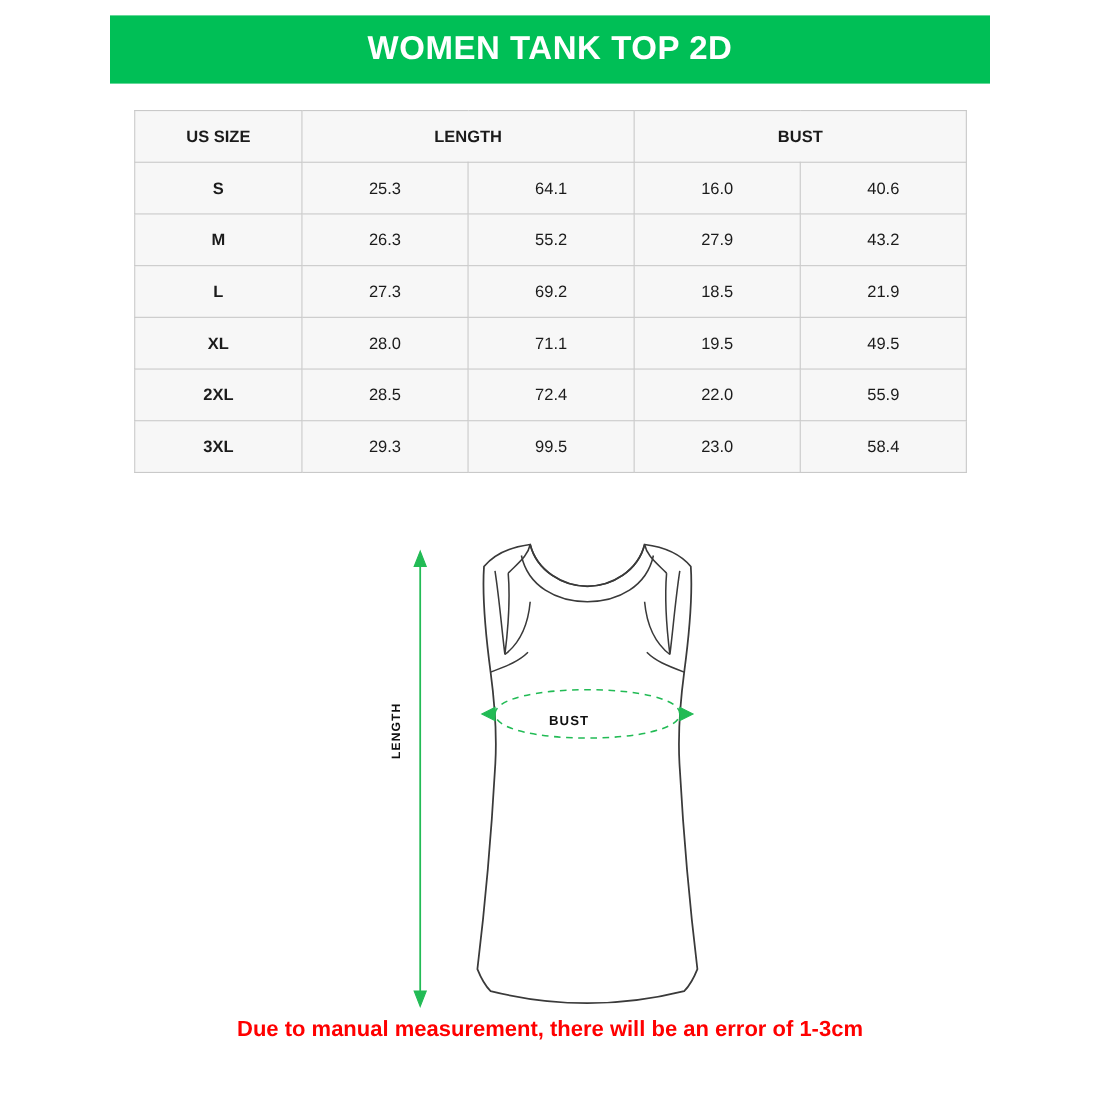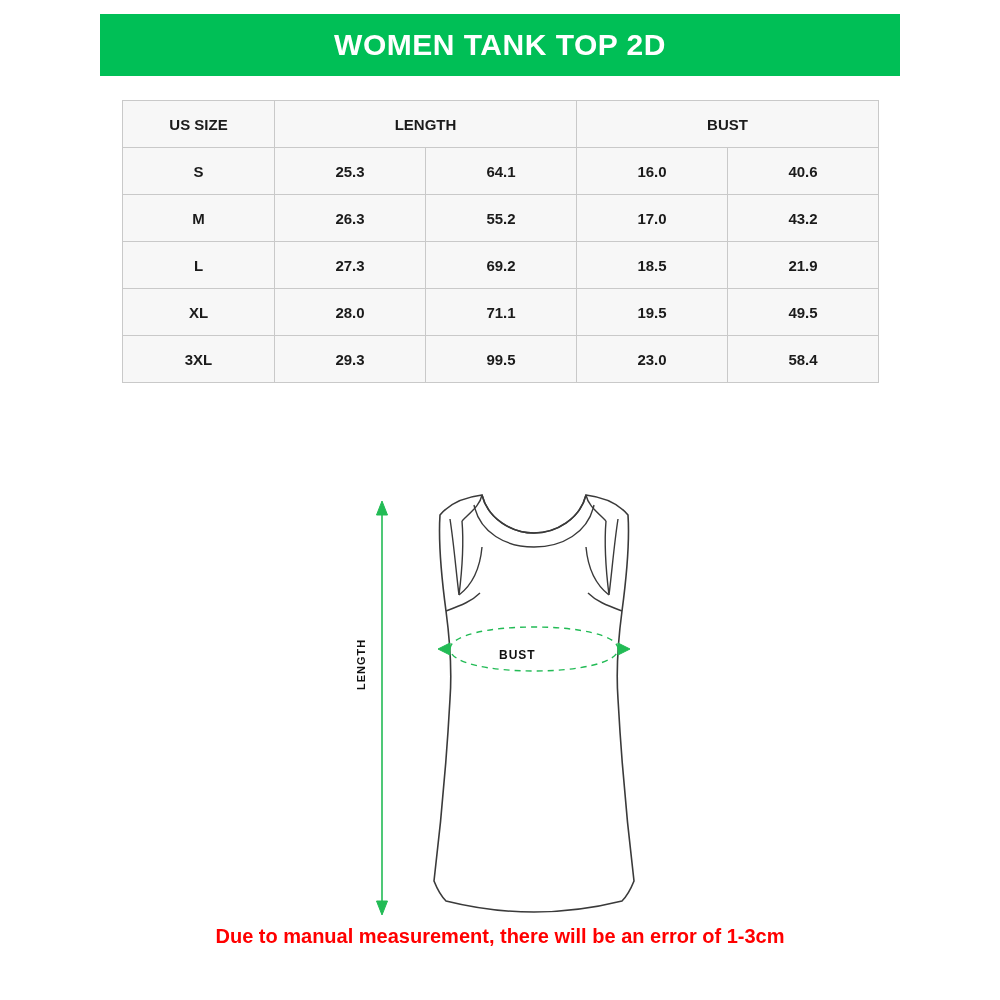--- a/index.html
+++ b/index.html
@@ -67,21 +67,21 @@
   table.size-table th {
     font-weight: bold;
     font-size: 15px;
   }
   .col-size { width: 152px; }
   .col-val  { width: 151px; }
   td.size-cell {
     font-weight: bold;
   }
   td.num-cell {
-    font-weight: bold;
+    font-weight: normal;
     font-size: 15px;
     color: #222;
   }
 
   
   .diagram {
     position: absolute;
     left: 330px;
     top: 485px;
     width: 340px;
@@ -155,36 +155,43 @@
           <td class="size-cell">S</td>
           <td class="num-cell">25.3</td>
           <td class="num-cell">64.1</td>
           <td class="num-cell">16.0</td>
           <td class="num-cell">40.6</td>
         </tr>
         <tr>
           <td class="size-cell">M</td>
           <td class="num-cell">26.3</td>
           <td class="num-cell">55.2</td>
-          <td class="num-cell">17.0</td>
+          <td class="num-cell">27.9</td>
           <td class="num-cell">43.2</td>
         </tr>
         <tr>
           <td class="size-cell">L</td>
           <td class="num-cell">27.3</td>
           <td class="num-cell">69.2</td>
           <td class="num-cell">18.5</td>
           <td class="num-cell">21.9</td>
         </tr>
         <tr>
           <td class="size-cell">XL</td>
           <td class="num-cell">28.0</td>
           <td class="num-cell">71.1</td>
           <td class="num-cell">19.5</td>
           <td class="num-cell">49.5</td>
+        </tr>
+        <tr>
+          <td class="size-cell">2XL</td>
+          <td class="num-cell">28.5</td>
+          <td class="num-cell">72.4</td>
+          <td class="num-cell">22.0</td>
+          <td class="num-cell">55.9</td>
         </tr>
         <tr>
           <td class="size-cell">3XL</td>
           <td class="num-cell">29.3</td>
           <td class="num-cell">99.5</td>
           <td class="num-cell">23.0</td>
           <td class="num-cell">58.4</td>
         </tr>
       </tbody>
     </table>

